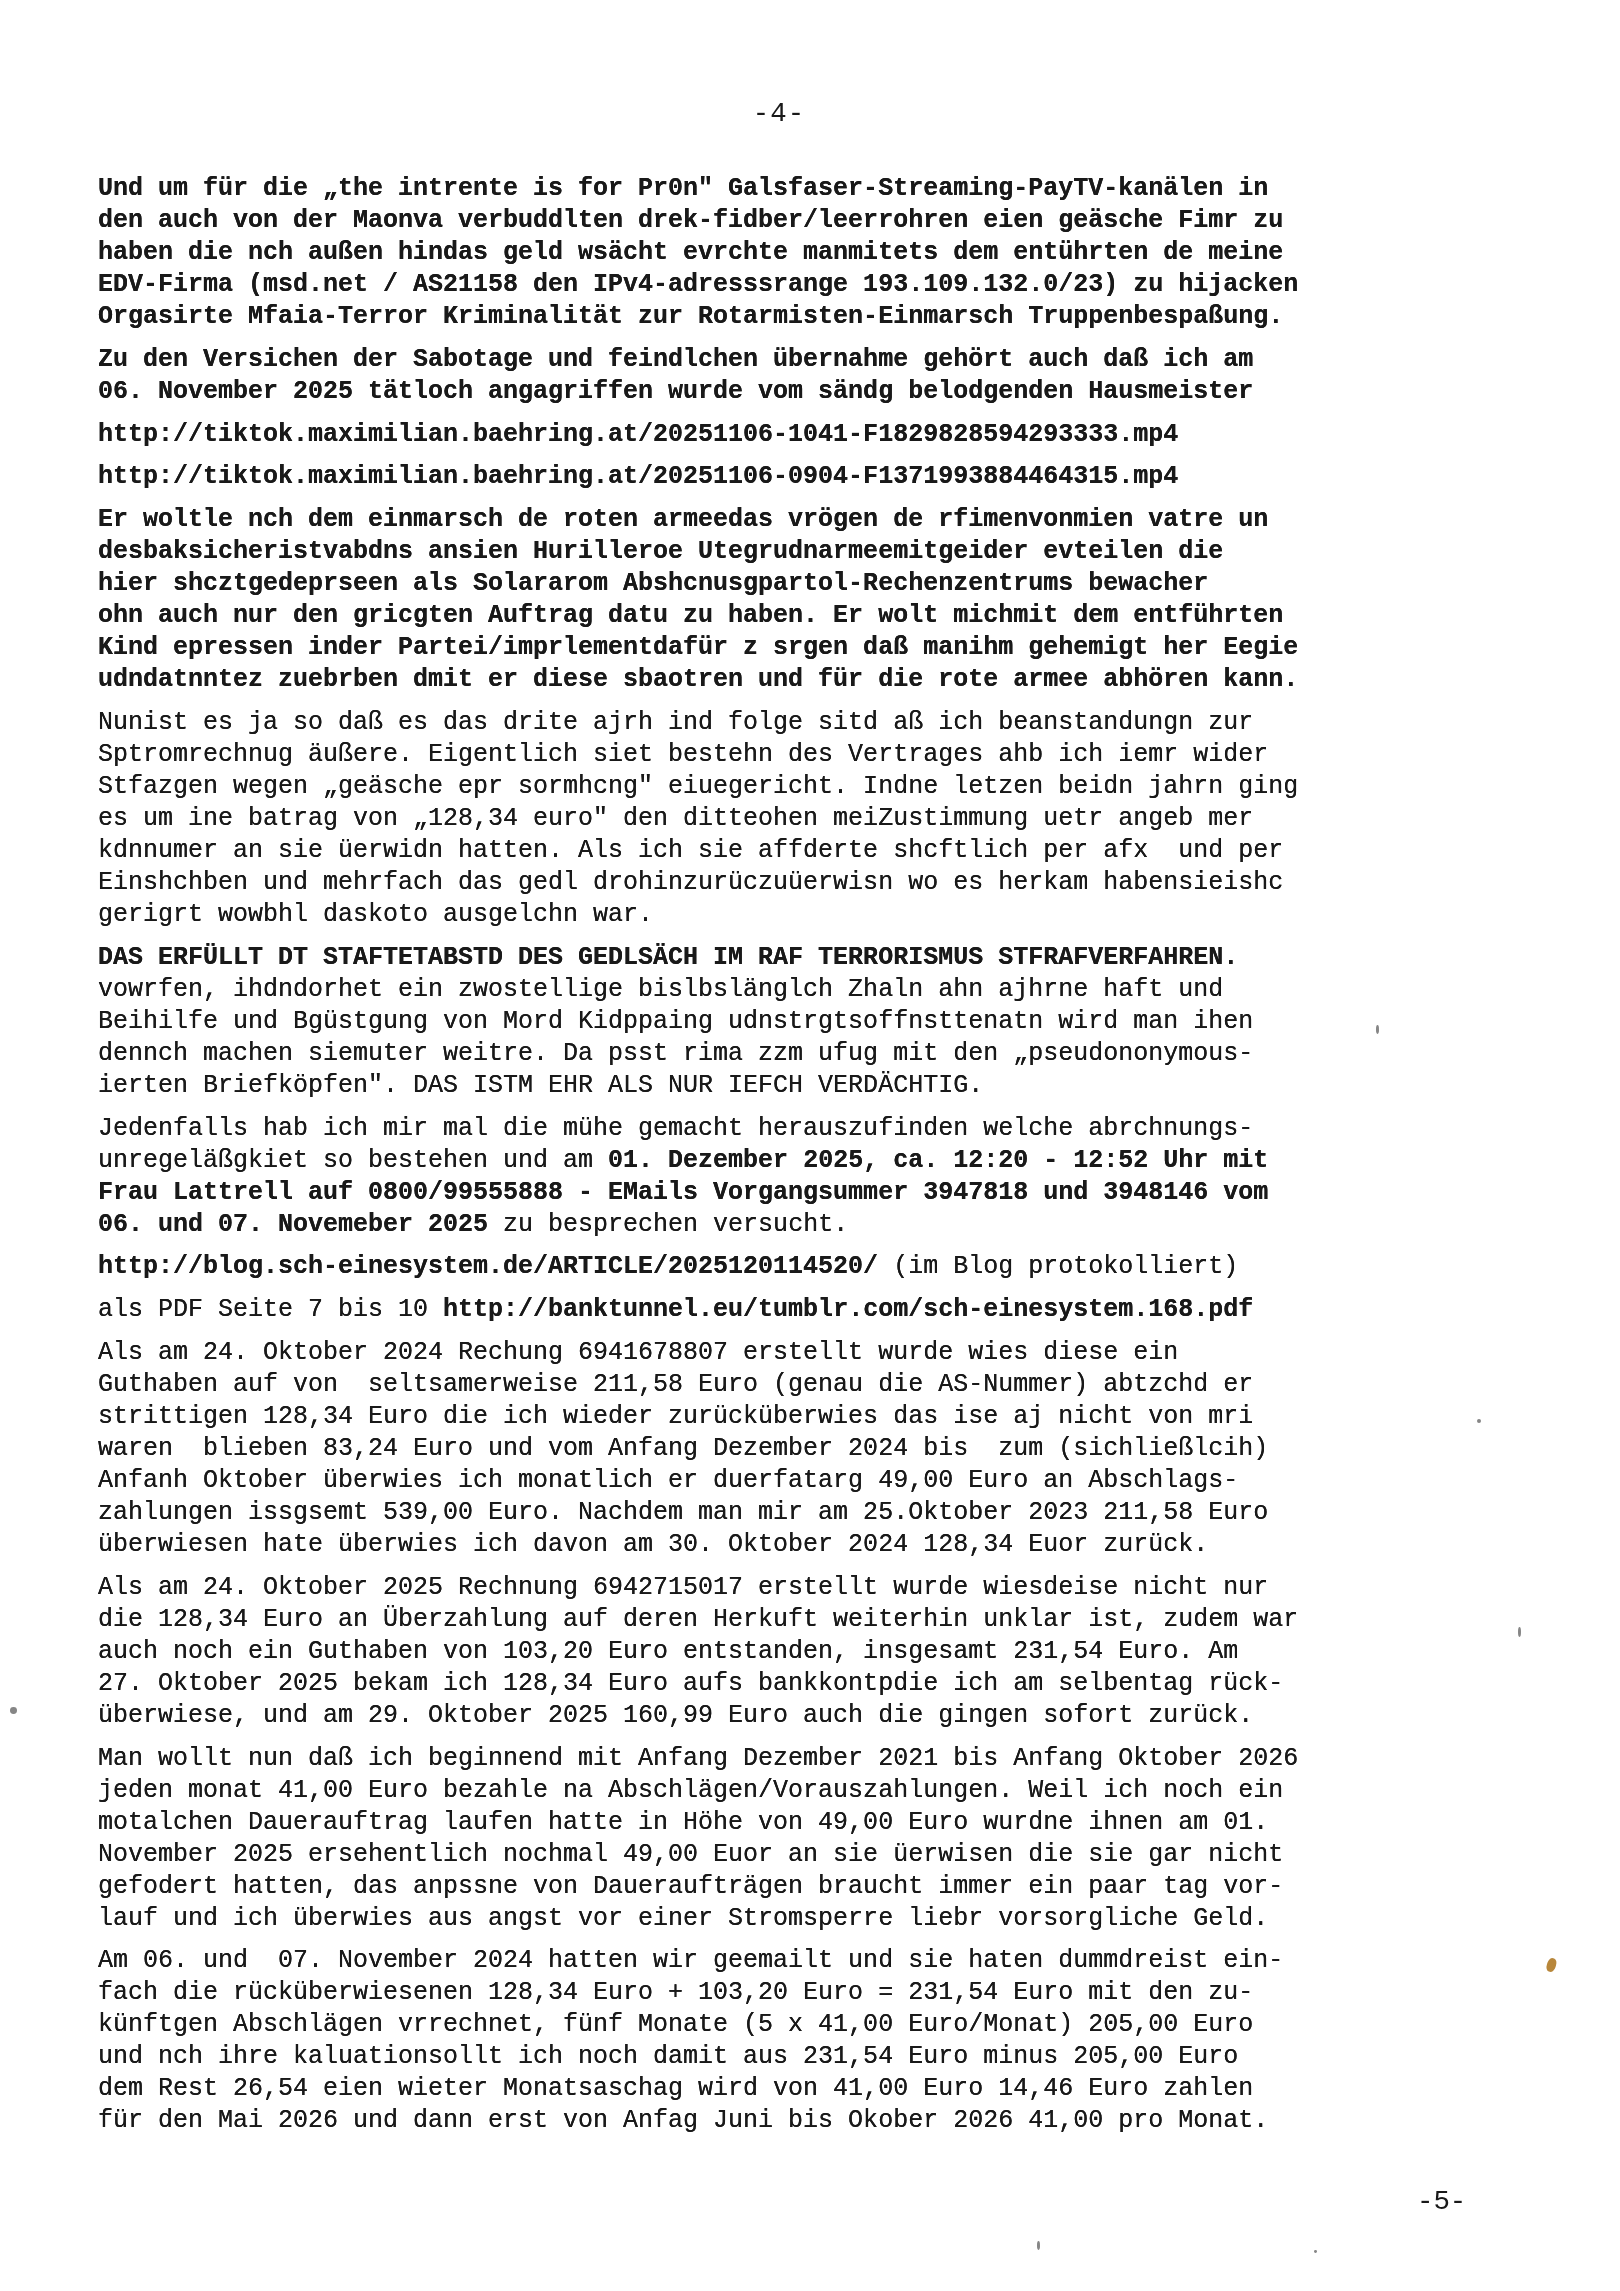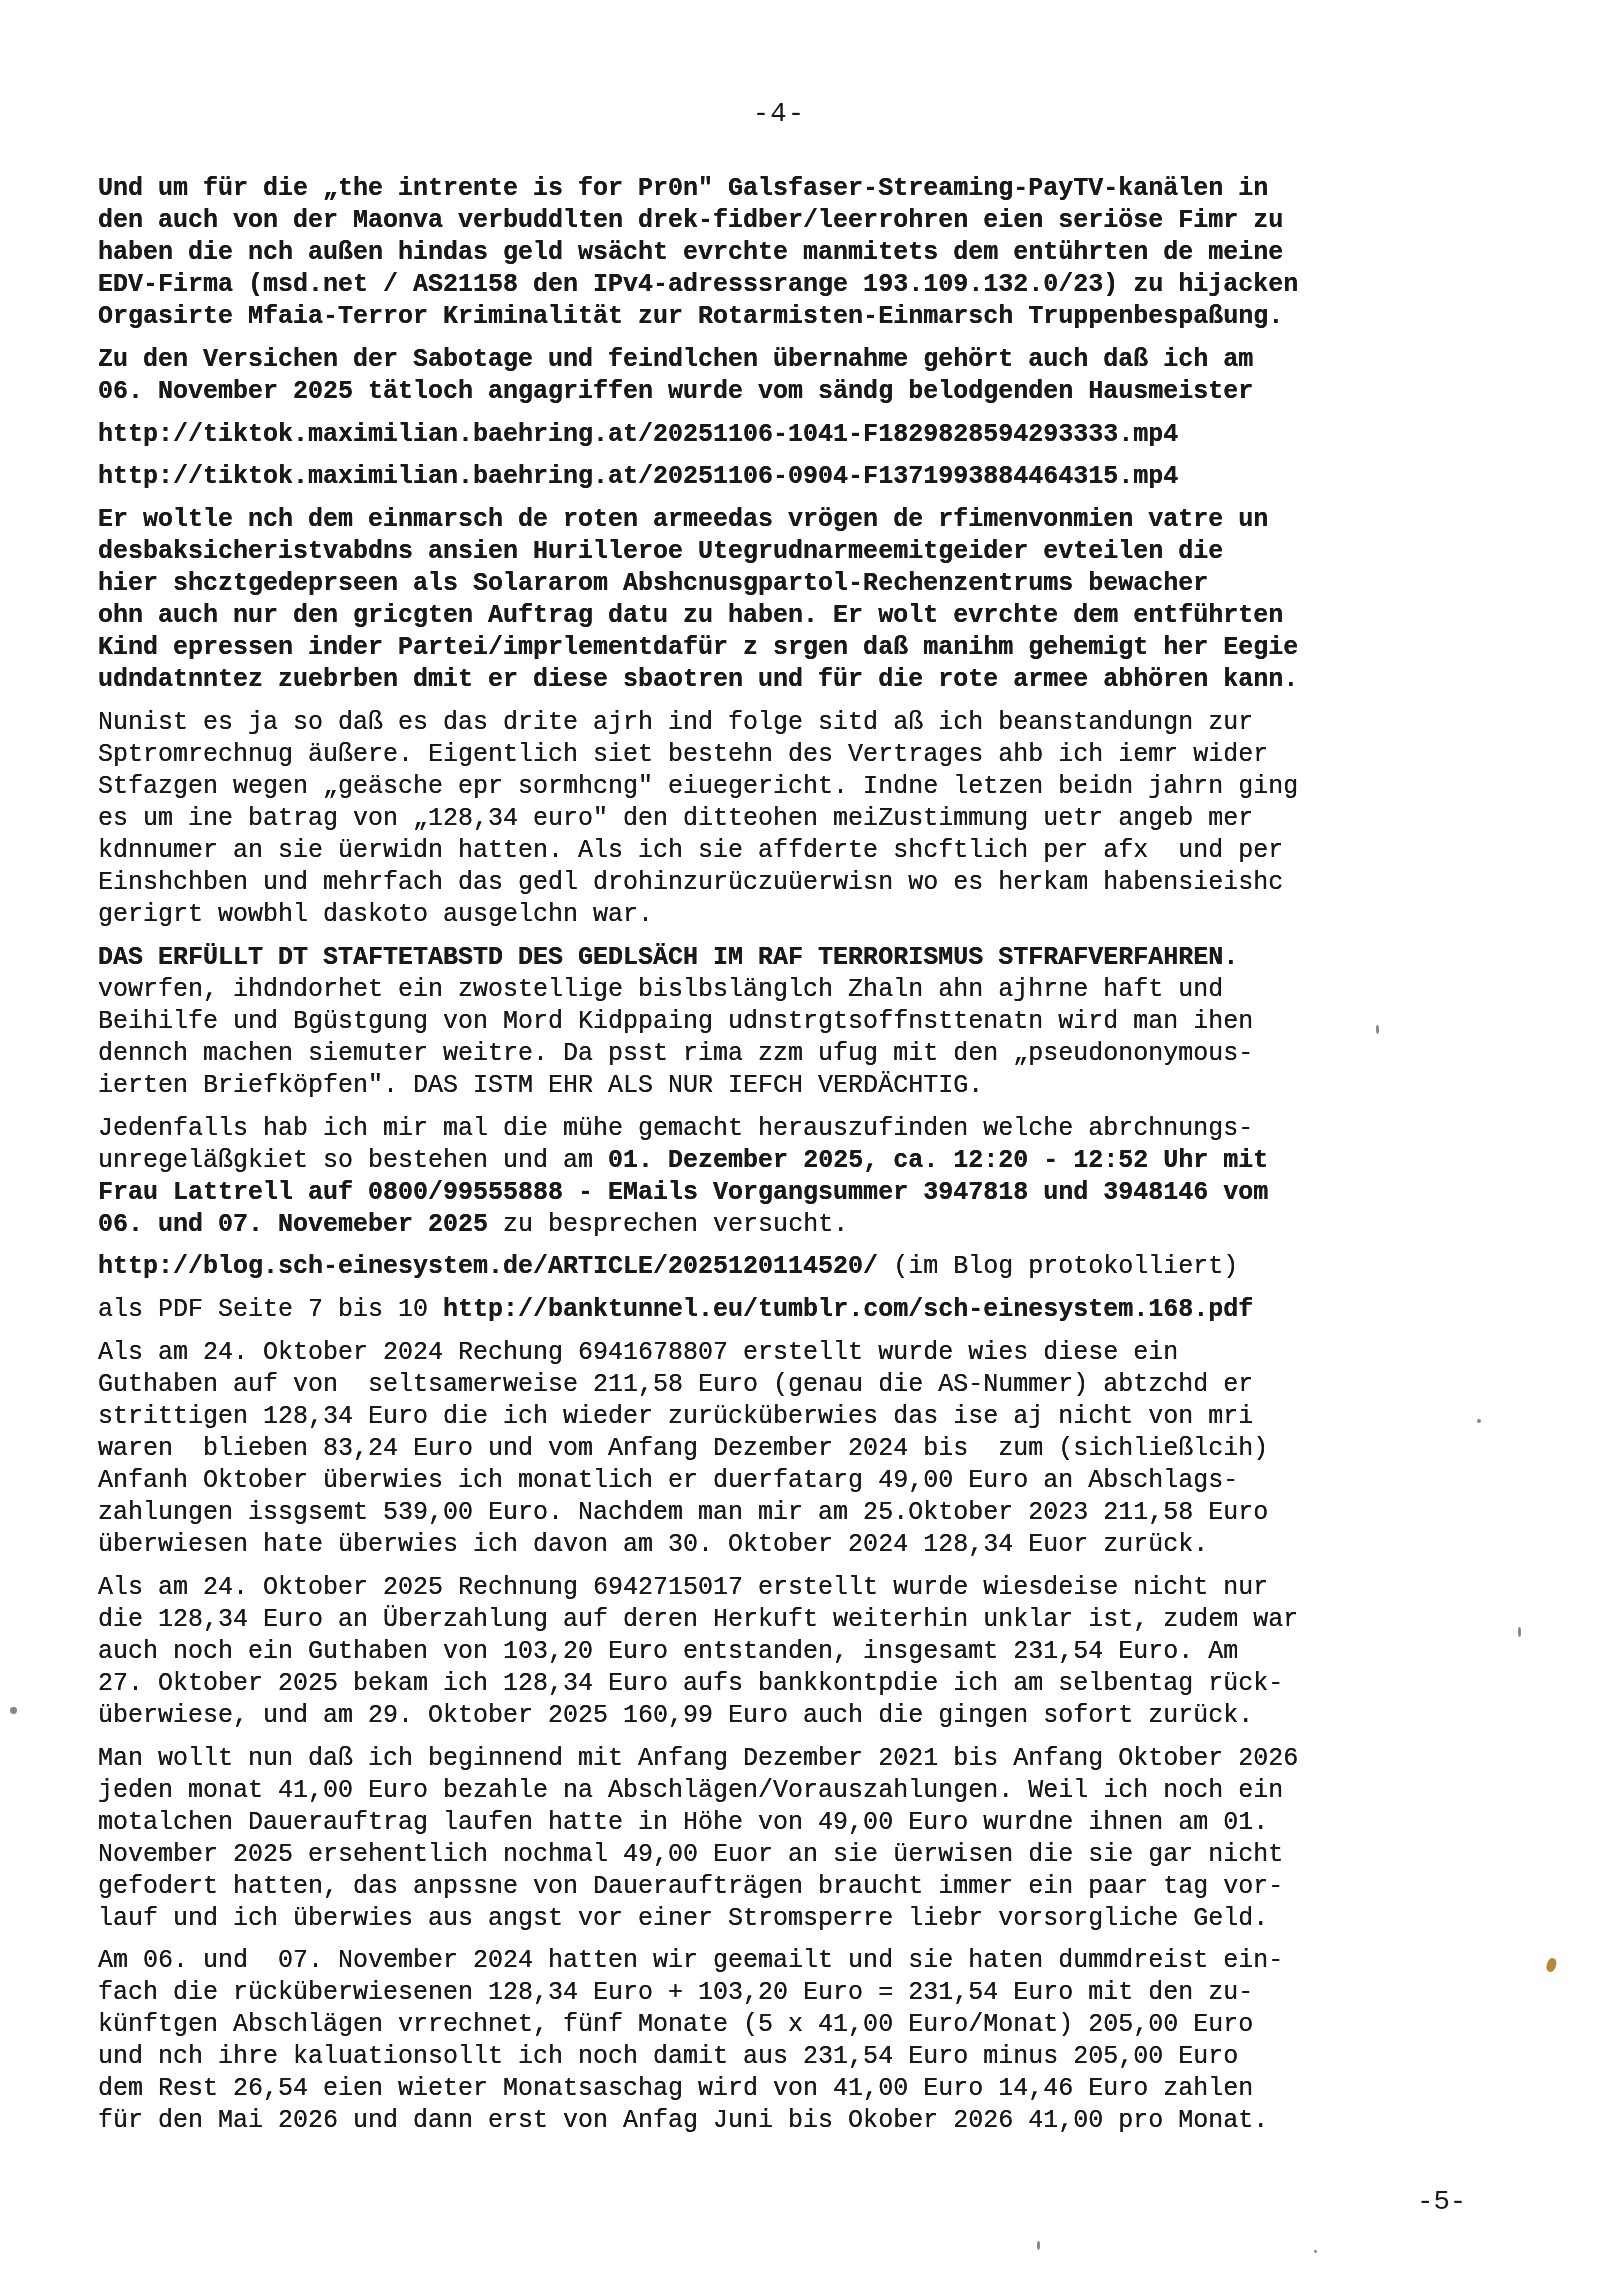--- a/index.html
+++ b/index.html
@@ -55,40 +55,40 @@
 </style>
 </head>
 <body>
 
 <div class="page">
   <div class="content">
     <div class="page-number-top">-4-</div>
     <div id="doc-body">
         <div class="para">
           <div class="line"><span class="seg-b">Und um für die „the intrente is for Pr0n" Galsfaser-Streaming-PayTV-kanälen in</span></div>
-          <div class="line"><span class="seg-b">den auch von der Maonva verbuddlten drek-fidber/leerrohren eien seriöse Fimr zu</span></div>
+          <div class="line"><span class="seg-b">den auch von der Maonva verbuddlten drek-fidber/leerrohren eien geäsche Fimr zu</span></div>
           <div class="line"><span class="seg-b">haben die nch außen hindas geld wsächt evrchte manmitets dem entührten de meine</span></div>
           <div class="line"><span class="seg-b">EDV-Firma (msd.net / AS21158 den IPv4-adresssrange 193.109.132.0/23) zu hijacken</span></div>
           <div class="line"><span class="seg-b">Orgasirte Mfaia-Terror Kriminalität zur Rotarmisten-Einmarsch Truppenbespaßung.</span></div>
         </div>
         <div class="para">
           <div class="line"><span class="seg-b">Zu den Versichen der Sabotage und feindlchen übernahme gehört auch daß ich am</span></div>
           <div class="line"><span class="seg-b">06. November 2025 tätloch angagriffen wurde vom sändg belodgenden Hausmeister</span></div>
         </div>
         <div class="para">
           <div class="line"><span class="seg-u">http://tiktok.maximilian.baehring.at/20251106-1041-F1829828594293333.mp4</span></div>
         </div>
         <div class="para">
           <div class="line"><span class="seg-u">http://tiktok.maximilian.baehring.at/20251106-0904-F1371993884464315.mp4</span></div>
         </div>
         <div class="para">
           <div class="line"><span class="seg-b">Er woltle nch dem einmarsch de roten armeedas vrögen de rfimenvonmien vatre un</span></div>
           <div class="line"><span class="seg-b">desbaksicheristvabdns ansien Hurilleroe Utegrudnarmeemitgeider evteilen die</span></div>
           <div class="line"><span class="seg-b">hier shcztgedeprseen als Solararom Abshcnusgpartol-Rechenzentrums bewacher</span></div>
-          <div class="line"><span class="seg-b">ohn auch nur den gricgten Auftrag datu zu haben. Er wolt evrchte dem entführten</span></div>
+          <div class="line"><span class="seg-b">ohn auch nur den gricgten Auftrag datu zu haben. Er wolt michmit dem entführten</span></div>
           <div class="line"><span class="seg-b">Kind epressen inder Partei/imprlementdafür z srgen daß manihm gehemigt her Eegie</span></div>
           <div class="line"><span class="seg-b">udndatnntez zuebrben dmit er diese sbaotren und für die rote armee abhören kann.</span></div>
         </div>
         <div class="para">
           <div class="line"><span class="seg-r">Nunist es ja so daß es das drite ajrh ind folge sitd aß ich beanstandungn zur</span></div>
           <div class="line"><span class="seg-r">Sptromrechnug äußere. Eigentlich siet bestehn des Vertrages ahb ich iemr wider</span></div>
           <div class="line"><span class="seg-r">Stfazgen wegen „geäsche epr sormhcng" eiuegericht. Indne letzen beidn jahrn ging</span></div>
           <div class="line"><span class="seg-r">es um ine batrag von „128,34 euro" den ditteohen meiZustimmung uetr angeb mer</span></div>
           <div class="line"><span class="seg-r">kdnnumer an sie üerwidn hatten. Als ich sie affderte shcftlich per afx  und per</span></div>
           <div class="line"><span class="seg-r">Einshchben und mehrfach das gedl drohinzurüczuüerwisn wo es herkam habensieishc</span></div>

